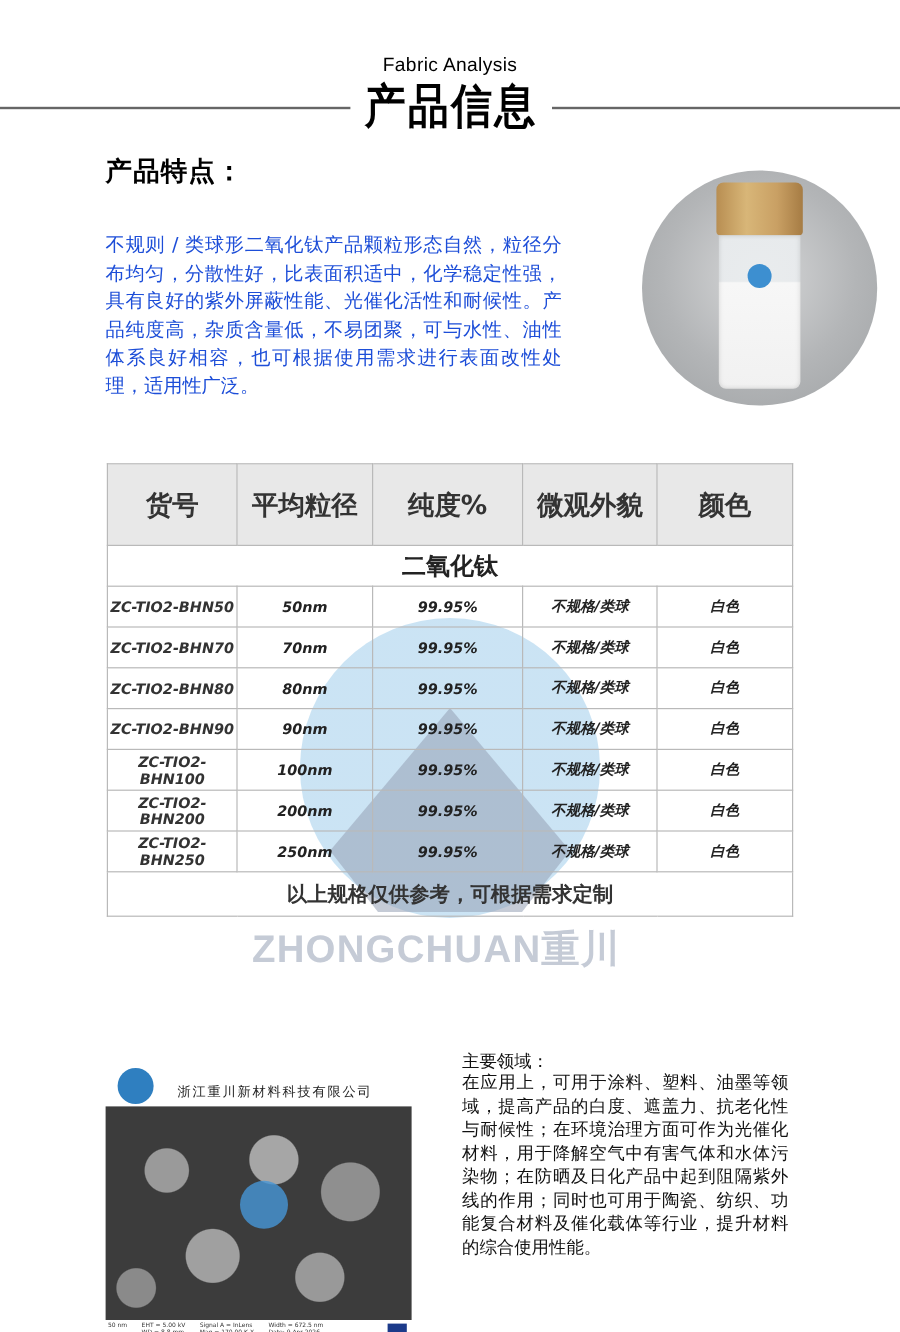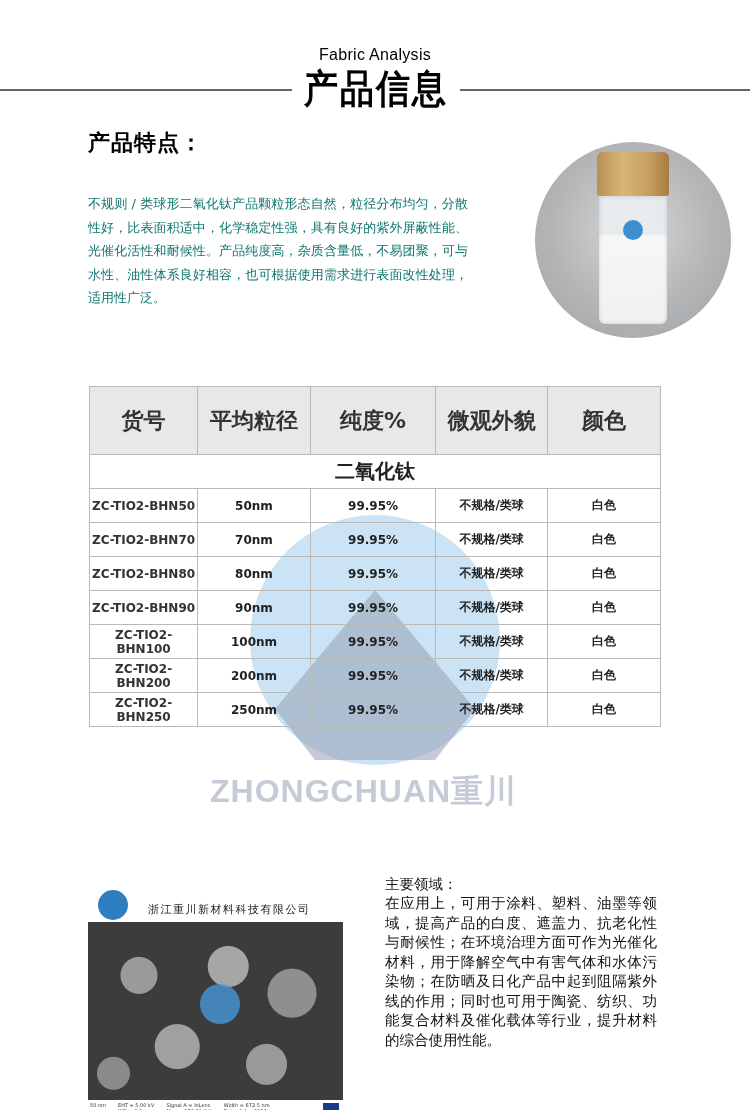--- a/index.html
+++ b/index.html
@@ -8,37 +8,37 @@
 
   .header-en { position: absolute; top: 46px; left: 0; width: 750px; text-align: center;
     font-family: "Liberation Sans", sans-serif; font-size: 16px; color: #000000; letter-spacing: 0.3px; }
   .header-rule { position: absolute; top: 89px; height: 2px; background: #666; }
   .header-rule.left { left: 0; width: 292px; }
   .header-rule.right { left: 460px; width: 290px; }
   .header-cn { position: absolute; top: 66px; left: 292px; width: 168px; text-align: center;
     font-size: 34px; font-weight: bold; color: #000; letter-spacing: 2px; transform: scaleY(1.15); }
 
   .feat-title { position: absolute; top: 128px; left: 88px; font-size: 22px; font-weight: bold; color: #000; letter-spacing: 1px; }
-  .feat-body { position: absolute; top: 192px; left: 88px; width: 380px; font-size: 13px; line-height: 23.5px; color: #0f766e; text-align: justify; }
+  .feat-body { position: absolute; top: 192px; left: 88px; width: 380px; font-size: 16px; line-height: 23.5px; color: #1d4ed8; text-align: justify; }
 
   .product-photo { position: absolute; top: 142px; left: 535px; width: 196px; height: 196px; border-radius: 50%;
     background: radial-gradient(circle at 50% 45%, #d6d7d8 0%, #b3b5b7 55%, #9fa2a4 100%); overflow: hidden; }
   .jar { position: absolute; left: 62px; top: 10px; width: 72px; height: 176px; }
   .jar-lid { position: absolute; top: 0; left: 0; width: 72px; height: 44px; border-radius: 6px 6px 3px 3px;
     background: linear-gradient(90deg, #b88e52, #d8b678 35%, #c9a064 70%, #a67c44); }
   .jar-glass { position: absolute; top: 44px; left: 2px; width: 68px; height: 128px; border-radius: 0 0 6px 6px;
     background: linear-gradient(180deg, rgba(235,238,240,0.9) 0%, rgba(235,238,240,0.9) 30%, #f7f7f7 31%, #f1f1f1 100%);
     box-shadow: inset 0 0 4px rgba(0,0,0,0.15); }
   .jar-logo { position: absolute; top: 68px; left: 26px; width: 20px; height: 20px; border-radius: 50%; background: #3d8fd0; }
 
   .spec-table { position: absolute; top: 386px; left: 89px; width: 572px; border-collapse: collapse; }
   .spec-table td, .spec-table th { border: 1px solid #b9b9b9; text-align: center; }
   .spec-table th { background: #e8e8e8; height: 68px; font-size: 22px; font-weight: bold; color: #333; }
   .spec-table .cat-row td { height: 34px; font-size: 20px; font-weight: bold; color: #222; }
-  .spec-table .data-row td { height: 34px; font-size: 12px; font-weight: bold; color: #222; background: transparent; }
+  .spec-table .data-row td { height: 34px; font-size: 12px; font-weight: bold; color: #222; background: transparent; font-style: italic; }
   .spec-table .data-row td.code { font-size: 12px; color: #333; }
   .spec-table .note-row td { height: 37px; font-size: 17px; font-weight: bold; color: #333; }
   .watermark { position: absolute; top: 515px; left: 250px; width: 250px; height: 250px; border-radius: 50%;
     background: radial-gradient(circle, rgba(160,205,235,0.55) 0%, rgba(160,205,235,0.55) 100%); pointer-events: none; }
   .watermark-mtn { position: absolute; top: 590px; left: 275px; width: 200px; height: 170px; background: rgba(150,160,180,0.55);
     clip-path: polygon(50% 0, 100% 70%, 80% 100%, 20% 100%, 0 70%); pointer-events: none; }
   .watermark-text { position: absolute; top: 770px; left: 210px; font-family: "Liberation Sans", sans-serif; font-size: 32px;
     font-weight: bold; color: rgba(150,160,180,0.55); letter-spacing: 1px; pointer-events: none; }
 
   .sem-block { position: absolute; top: 890px; left: 88px; width: 255px; }
@@ -141,20 +141,23 @@
     <td>不规格/类球</td>
     <td>白色</td>
   </tr>
   <tr class="data-row">
     <td class="code">ZC-TIO2-BHN250</td>
     <td>250nm</td>
     <td>99.95%</td>
     <td>不规格/类球</td>
     <td>白色</td>
   </tr>
+  <tr class="note-row">
+    <td colspan="5">以上规格仅供参考，可根据需求定制</td>
+  </tr>
 </tbody>
   </table>
 
 <div class="sem-block">
   <div class="company-row">
     <div class="company-logo"></div>
     <div class="company-name">浙江重川新材料科技有限公司</div>
   </div>
   <div class="sem-image">
     <div class="sem-logo"></div>

